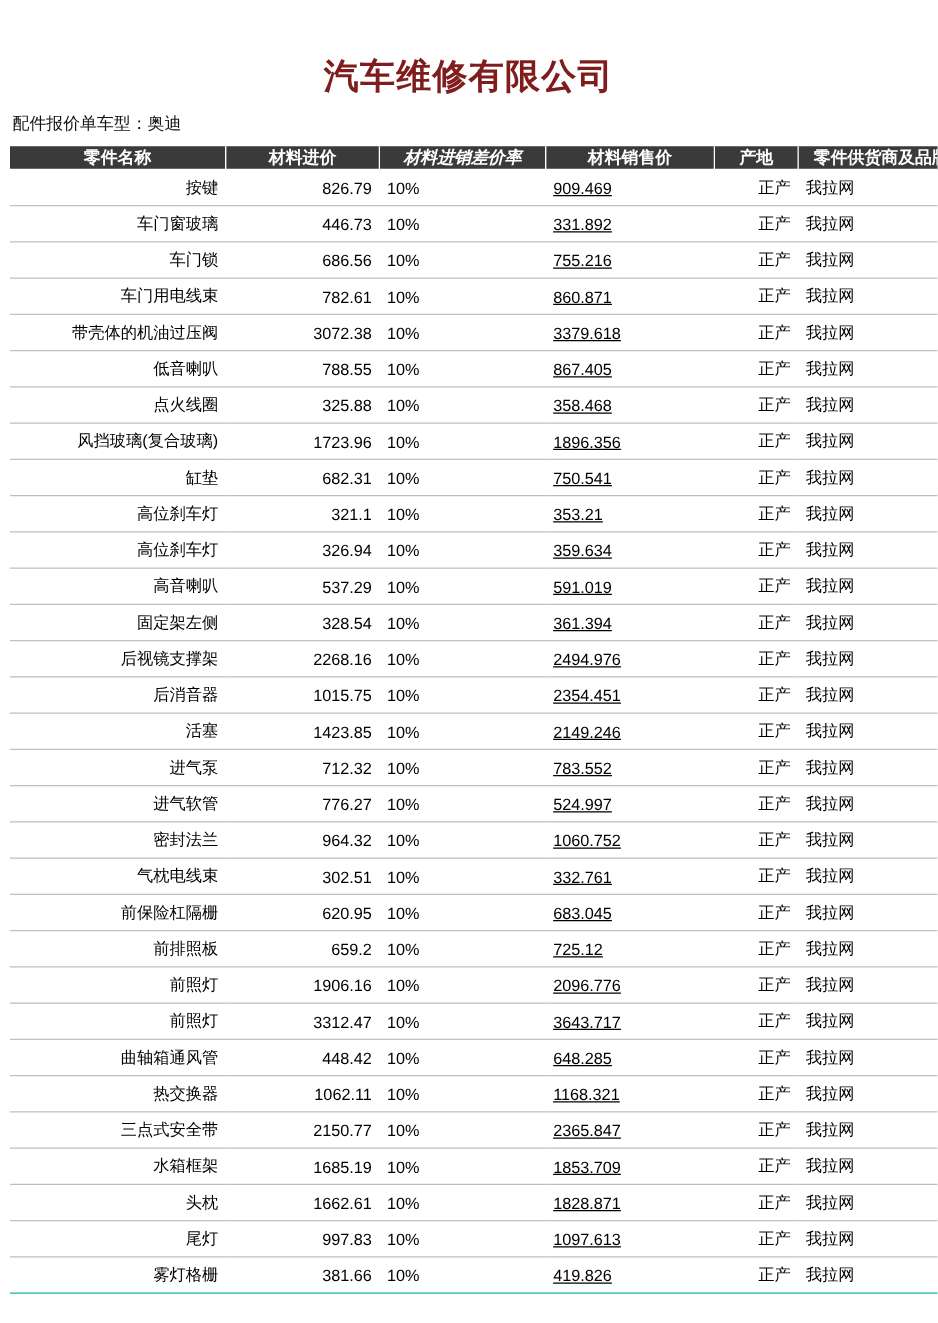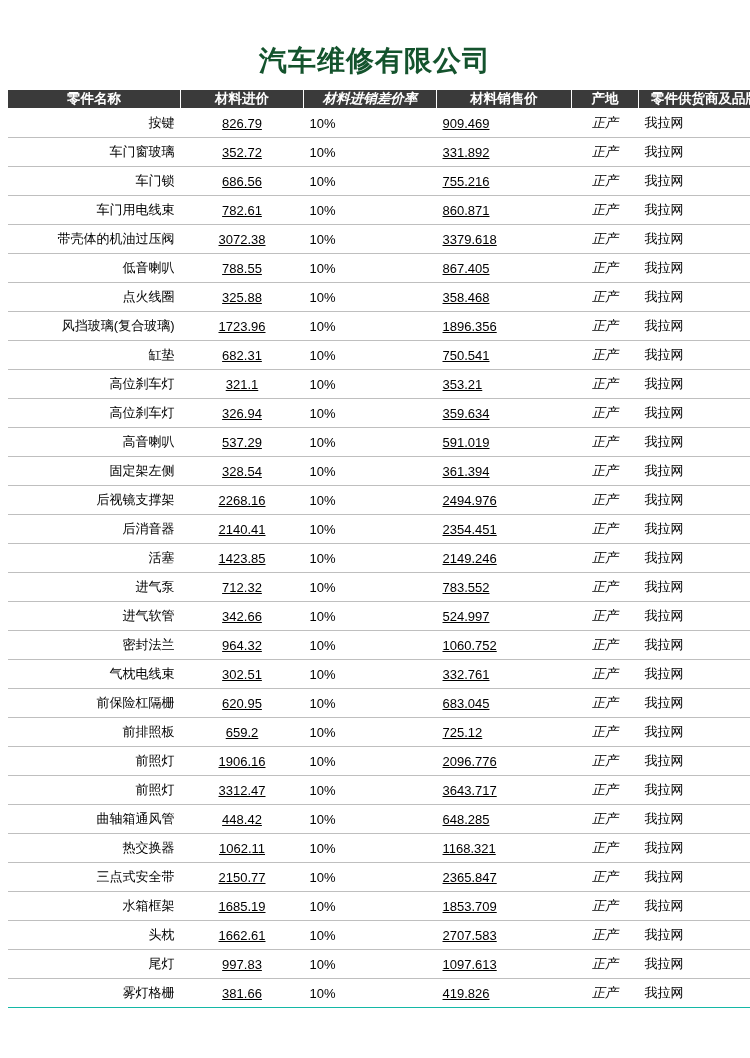--- a/index.html
+++ b/index.html
@@ -20,21 +20,21 @@
     box-sizing: border-box;
     padding: 0 8px;
   }
   .title {
     text-align: center;
     font-size: 28px;
     font-weight: bold;
     letter-spacing: 1px;
     padding-top: 42px;
     padding-bottom: 10px;
-    color: #14532d;
+    color: #7f1d1d;
   }
   .subtitle {
     font-size: 13.5px;
     color: #111;
     padding-left: 2px;
     padding-bottom: 9px;
   }
   table.parts {
     border-collapse: collapse;
     width: 734px;
@@ -57,40 +57,41 @@
   table.parts td {
     font-size: 13px;
     height: 28px;
     border-bottom: 1px solid #bfbfbf;
     padding: 0 6px;
     white-space: nowrap;
     overflow: hidden;
     text-overflow: ellipsis;
   }
   table.parts td.c-name   { width: 168px; text-align: right; }
-  table.parts td.c-cost   { width: 118px; text-align: center; text-decoration: underline; }
+  table.parts td.c-cost   { width: 118px; text-align: right; }
   table.parts td.c-rate   { width: 128px; text-align: left; }
   table.parts td.c-price  { width: 130px; text-align: left; text-decoration: underline; }
-  table.parts td.c-origin { width: 62px;  text-align: center; font-style: italic; }
+  table.parts td.c-origin { width: 62px;  text-align: right; }
   table.parts td.c-vendor { width: 128px; text-align: left; }
   th.c-name   { width: 168px; }
   th.c-cost   { width: 118px; }
   th.c-rate   { width: 128px; font-style: italic; }
   th.c-price  { width: 130px; }
   th.c-origin { width: 62px; }
   th.c-vendor { width: 128px; }
   table.parts tr.row:last-child td {
     border-bottom: 1px solid #14b8a6;
   }
 </style>
 </head>
 <body>
 
 <div class="page">
   <div class="title">汽车维修有限公司</div>
+  <div class="subtitle">配件报价单车型：奥迪</div>
 
   <table class="parts">
     <thead>
       <tr>
         <th class="c-name">零件名称</th>
         <th class="c-cost">材料进价</th>
         <th class="c-rate">材料进销差价率</th>
         <th class="c-price">材料销售价</th>
         <th class="c-origin">产地</th>
         <th class="c-vendor">零件供货商及品牌</th>
@@ -100,21 +101,21 @@
         <tr class="row">
           <td class="c-name">按键</td>
           <td class="c-cost">826.79</td>
           <td class="c-rate">10%</td>
           <td class="c-price">909.469</td>
           <td class="c-origin">正产</td>
           <td class="c-vendor">我拉网</td>
         </tr>
         <tr class="row">
           <td class="c-name">车门窗玻璃</td>
-          <td class="c-cost">352.72</td>
+          <td class="c-cost">446.73</td>
           <td class="c-rate">10%</td>
           <td class="c-price">331.892</td>
           <td class="c-origin">正产</td>
           <td class="c-vendor">我拉网</td>
         </tr>
         <tr class="row">
           <td class="c-name">车门锁</td>
           <td class="c-cost">686.56</td>
           <td class="c-rate">10%</td>
           <td class="c-price">755.216</td>
@@ -204,21 +205,21 @@
         <tr class="row">
           <td class="c-name">后视镜支撑架</td>
           <td class="c-cost">2268.16</td>
           <td class="c-rate">10%</td>
           <td class="c-price">2494.976</td>
           <td class="c-origin">正产</td>
           <td class="c-vendor">我拉网</td>
         </tr>
         <tr class="row">
           <td class="c-name">后消音器</td>
-          <td class="c-cost">2140.41</td>
+          <td class="c-cost">1015.75</td>
           <td class="c-rate">10%</td>
           <td class="c-price">2354.451</td>
           <td class="c-origin">正产</td>
           <td class="c-vendor">我拉网</td>
         </tr>
         <tr class="row">
           <td class="c-name">活塞</td>
           <td class="c-cost">1423.85</td>
           <td class="c-rate">10%</td>
           <td class="c-price">2149.246</td>
@@ -228,21 +229,21 @@
         <tr class="row">
           <td class="c-name">进气泵</td>
           <td class="c-cost">712.32</td>
           <td class="c-rate">10%</td>
           <td class="c-price">783.552</td>
           <td class="c-origin">正产</td>
           <td class="c-vendor">我拉网</td>
         </tr>
         <tr class="row">
           <td class="c-name">进气软管</td>
-          <td class="c-cost">342.66</td>
+          <td class="c-cost">776.27</td>
           <td class="c-rate">10%</td>
           <td class="c-price">524.997</td>
           <td class="c-origin">正产</td>
           <td class="c-vendor">我拉网</td>
         </tr>
         <tr class="row">
           <td class="c-name">密封法兰</td>
           <td class="c-cost">964.32</td>
           <td class="c-rate">10%</td>
           <td class="c-price">1060.752</td>
@@ -318,21 +319,21 @@
           <td class="c-cost">1685.19</td>
           <td class="c-rate">10%</td>
           <td class="c-price">1853.709</td>
           <td class="c-origin">正产</td>
           <td class="c-vendor">我拉网</td>
         </tr>
         <tr class="row">
           <td class="c-name">头枕</td>
           <td class="c-cost">1662.61</td>
           <td class="c-rate">10%</td>
-          <td class="c-price">2707.583</td>
+          <td class="c-price">1828.871</td>
           <td class="c-origin">正产</td>
           <td class="c-vendor">我拉网</td>
         </tr>
         <tr class="row">
           <td class="c-name">尾灯</td>
           <td class="c-cost">997.83</td>
           <td class="c-rate">10%</td>
           <td class="c-price">1097.613</td>
           <td class="c-origin">正产</td>
           <td class="c-vendor">我拉网</td>

